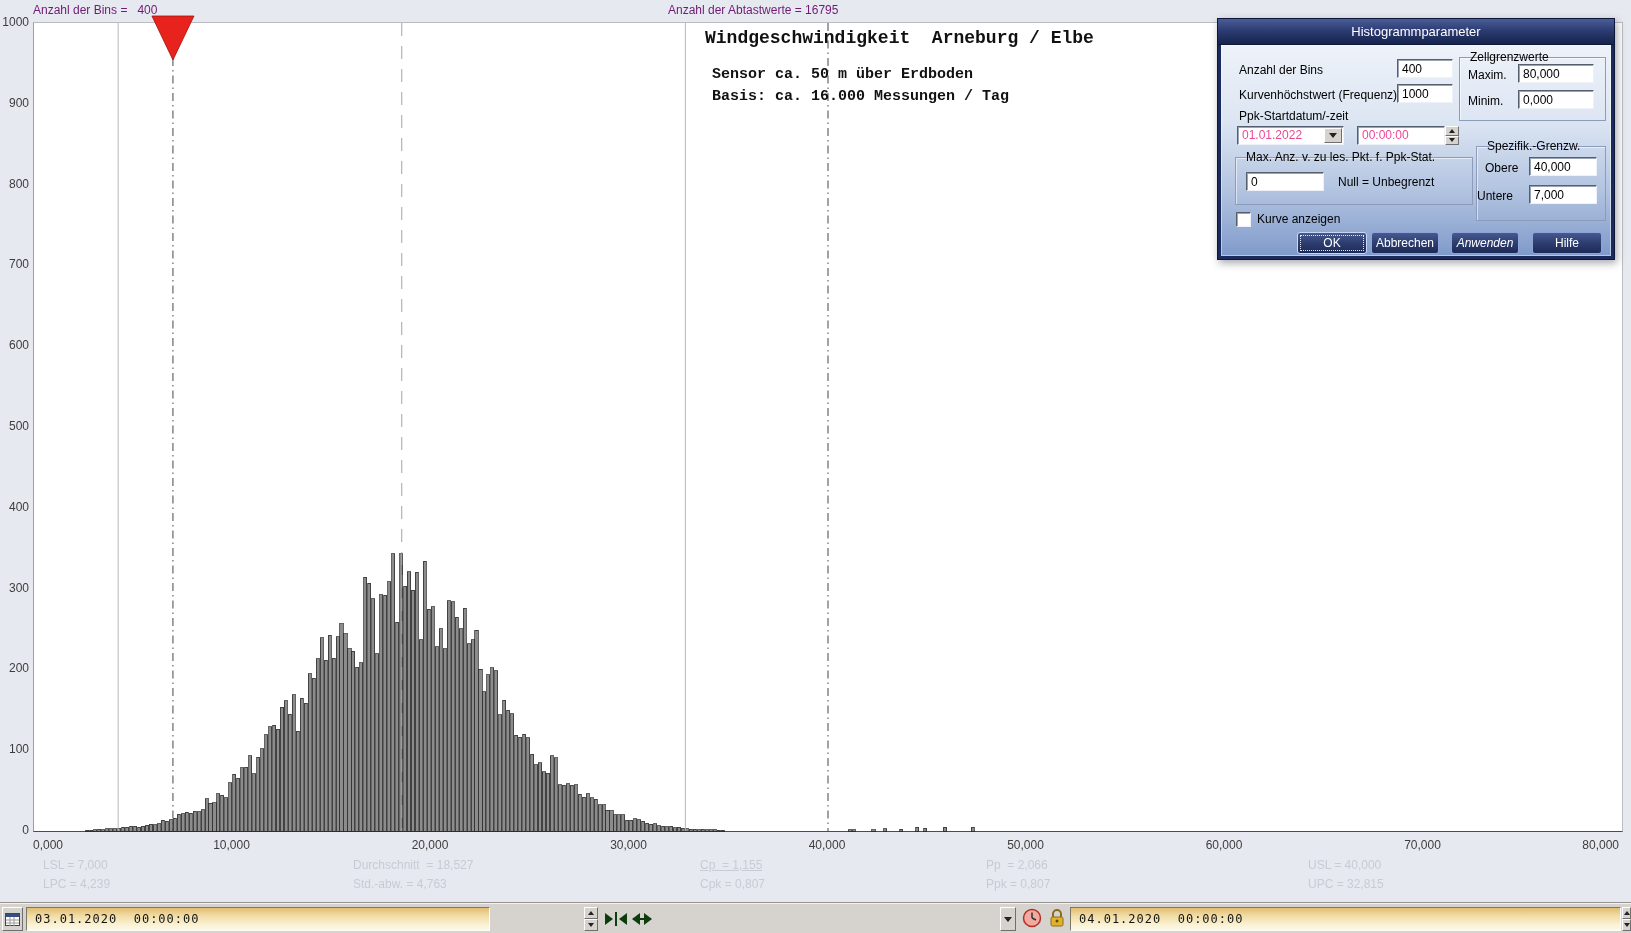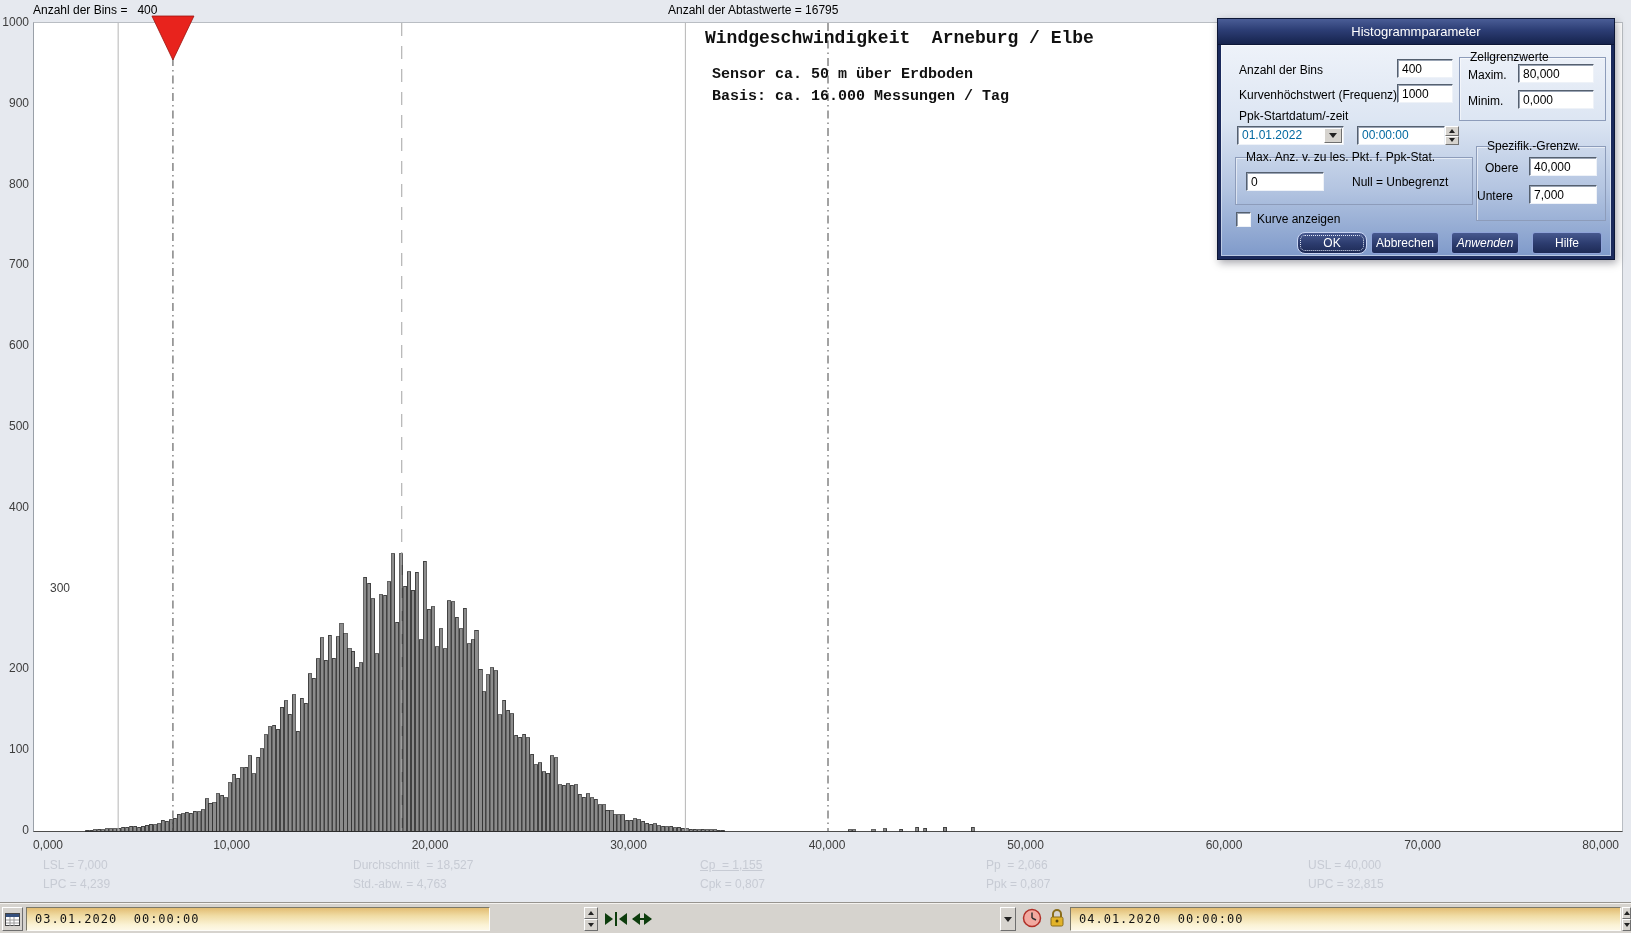--- a/index.html
+++ b/index.html
@@ -1,18 +1,18 @@
 <!DOCTYPE html>
 <html><head>
 <meta charset="utf-8">
 <style>
   html,body{margin:0;padding:0;background:#e6e9ef;}
   .screen{position:relative;width:1631px;height:933px;background:#e6e9ef;overflow:hidden;
           font-family:"Liberation Sans",sans-serif;-webkit-font-smoothing:antialiased;}
-  .hdr-label{position:absolute;top:3px;font-size:12px;color:#000000;white-space:pre;}
+  .hdr-label{position:absolute;top:3px;font-size:12px;color:#701a75;white-space:pre;}
   
   .plot{position:absolute;left:33px;top:22px;width:1588px;height:808px;background:#fff;
         border-top:1px solid #b9bdc3;border-right:1px solid #b9bdc3;
         border-left:1px solid #9aa0a8;border-bottom:1px solid #4c4c4c;box-sizing:content-box;}
   .plot svg{position:absolute;left:0;top:0;overflow:visible;}
   .ytick{position:absolute;left:0;width:29px;text-align:right;font-size:12px;color:#3d3d3d;line-height:14px;}
   .xtick{position:absolute;top:838px;font-size:12px;color:#3d3d3d;white-space:pre;}
   .chart-title{position:absolute;left:705px;top:28px;font-family:"Liberation Mono","DejaVu Sans Mono",monospace;
                font-weight:bold;font-size:18px;color:#111;white-space:pre;}
   .chart-sub{position:absolute;left:712px;font-family:"Liberation Mono","DejaVu Sans Mono",monospace;
@@ -28,36 +28,36 @@
             background:linear-gradient(180deg,#eef2f9 0%,#dde6f3 35%,#b4c5e1 68%,#7f9aca 100%);
             box-shadow:inset 0 0 0 1px rgba(255,255,255,.45);}
   .dlg-lbl{position:absolute;font-size:12px;color:#000;white-space:pre;}
   .dlg-input{position:absolute;box-sizing:border-box;height:19px;background:#fff;color:#000;
              font-size:12px;padding:0 0 0 4px;border:1px solid;border-color:#55606f #eef2f8 #eef2f8 #55606f;
              box-shadow:inset 1px 1px 0 #9aa4b4;outline:none;font-family:"Liberation Sans",sans-serif;}
   .grp{position:absolute;border:1px solid #8d9cba;box-shadow:inset 1px 1px 0 rgba(255,255,255,.55);}
   .grp-title{position:absolute;top:-8px;left:7px;font-size:12px;color:#000;padding:0 3px;white-space:pre;}
   .combo{position:absolute;box-sizing:border-box;height:19px;background:#fff;border:1px solid;
          border-color:#55606f #eef2f8 #eef2f8 #55606f;box-shadow:inset 1px 1px 0 #9aa4b4;}
-  .combo .txt{position:absolute;left:4px;top:1px;font-size:12px;color:#0369a1;}
+  .combo .txt{position:absolute;left:4px;top:1px;font-size:12px;color:#ec4899;}
   .combo-btn{position:absolute;right:1px;top:1px;bottom:1px;width:16px;background:#d6d3ce;
              border:1px solid;border-color:#fff #6f6f6f #6f6f6f #fff;display:flex;align-items:center;justify-content:center;}
   .arrow-down{width:0;height:0;border-left:4px solid transparent;border-right:4px solid transparent;border-top:5px solid #222;}
   .arrow-up{width:0;height:0;border-left:4px solid transparent;border-right:4px solid transparent;border-bottom:5px solid #222;}
   .spinbtns{position:absolute;width:14px;display:flex;flex-direction:column;}
   .spinbtns .sb{flex:1;background:#d6d3ce;border:1px solid;border-color:#fff #6f6f6f #6f6f6f #fff;
                display:flex;align-items:center;justify-content:center;}
   .sb .arrow-up{border-left-width:3px;border-right-width:3px;border-bottom-width:4px;}
   .sb .arrow-down{border-left-width:3px;border-right-width:3px;border-top-width:4px;}
   .cb{position:absolute;width:13px;height:13px;background:#fff;border:1px solid;
       border-color:#55606f #eef2f8 #eef2f8 #55606f;box-shadow:inset 1px 1px 0 #9aa4b4;}
   .dlg-btn{position:absolute;height:22px;color:#fff;font-size:12px;text-align:center;line-height:20px;
            background:linear-gradient(180deg,#47598f 0%,#2d3d70 50%,#1d2a55 100%);
            border:1px solid #8fa3d8;border-radius:3px;box-sizing:border-box;cursor:default;}
-  .dlg-btn.focused{border-color:#c9d5f3;outline:1px dotted #dfe6f5;outline-offset:-4px;border-radius:8px;}
+  .dlg-btn.focused{border-color:#c9d5f3;outline:1px dotted #dfe6f5;outline-offset:-4px;}
   
   .toolbar{position:absolute;left:0;top:902px;width:1631px;height:31px;background:#d6d3ce;
            border-top:1px solid #97948f;box-shadow:inset 0 1px 0 #f4f2ef;}
   .tb-field{position:absolute;top:4px;height:24px;box-sizing:border-box;
             background:linear-gradient(180deg,#e2bc72 0%,#f0dca4 35%,#fbf3d6 78%,#fdf8e6 100%);
             border:1px solid;border-color:#7b7868 #fdfcf8 #fdfcf8 #7b7868;
             font-family:"DejaVu Sans Mono","Liberation Mono",monospace;font-size:12px;color:#141414;
             line-height:22px;padding-left:8px;letter-spacing:1px;white-space:pre;}
   .tb-btn{position:absolute;top:4px;box-sizing:border-box;background:#d6d3ce;
           border:1px solid;border-color:#fff #6f6f6f #6f6f6f #fff;
@@ -250,21 +250,21 @@
         <line x1="367.76095" x2="367.76095" y1="0" y2="808" stroke="#a3a3a3" stroke-width="1" stroke-dasharray="13 10"></line>
         <line x1="651.37775" x2="651.37775" y1="0" y2="808" stroke="#b5b5b5" stroke-width="1"></line>
         <line x1="794" x2="794" y1="0" y2="808" stroke="#474747" stroke-width="1" stroke-dasharray="8 4 1.5 4"></line>
         <polygon points="117.94999999999999,-7 159.95,-7 138.95,37" fill="#e8231d" stroke="#9c130f" stroke-width="0.8"></polygon>
       </svg>
   </div>
   <div id="yticks">
       <span class="ytick" style="top: 823px;">0</span>
       <span class="ytick" style="top: 742.2px;">100</span>
       <span class="ytick" style="top: 661.4px;">200</span>
-      <span class="ytick" style="top: 580.6px; padding-left: 41px;">300</span>
+      <span class="ytick" style="top: 580.6px;">300</span>
       <span class="ytick" style="top: 499.8px;">400</span>
       <span class="ytick" style="top: 419px;">500</span>
       <span class="ytick" style="top: 338.2px;">600</span>
       <span class="ytick" style="top: 257.4px;">700</span>
       <span class="ytick" style="top: 176.6px;">800</span>
       <span class="ytick" style="top: 95.8px;">900</span>
       <span class="ytick" style="top: 15px;">1000</span>
     </div>
   <div id="xticks">
       <span class="xtick" style="left: 33px;">0,000</span>
@@ -333,21 +333,21 @@
             <span class="arrow-up"></span>
           </span>
         <span class="sb">
             <span class="arrow-down"></span>
           </span>
       </div>
 
       <div class="grp" style="left:14px;top:112px;width:236px;height:46px">
         <div class="grp-title">Max. Anz. v. zu les. Pkt. f. Ppk-Stat.</div>
         <input class="dlg-input" style="left: 10px; top: 14px; width: 78px;" value="0">
-        <div class="dlg-lbl" style="left:116px;top:17px">Null = Unbegrenzt</div>
+        <div class="dlg-lbl" style="left:102px;top:17px">Null = Unbegrenzt</div>
       </div>
 
       <div class="grp" style="left:255px;top:101px;width:128px;height:73px">
         <div class="grp-title">Spezifik.-Grenzw.</div>
         <div class="dlg-lbl" style="left:8px;top:14px">Obere</div>
         <input class="dlg-input" style="left: 52px; top: 10px; width: 68px;" value="40,000">
         <div class="dlg-lbl" style="left:0;top:42px">Untere</div>
         <input class="dlg-input" style="left: 52px; top: 38px; width: 68px;" value="7,000">
       </div>
 

